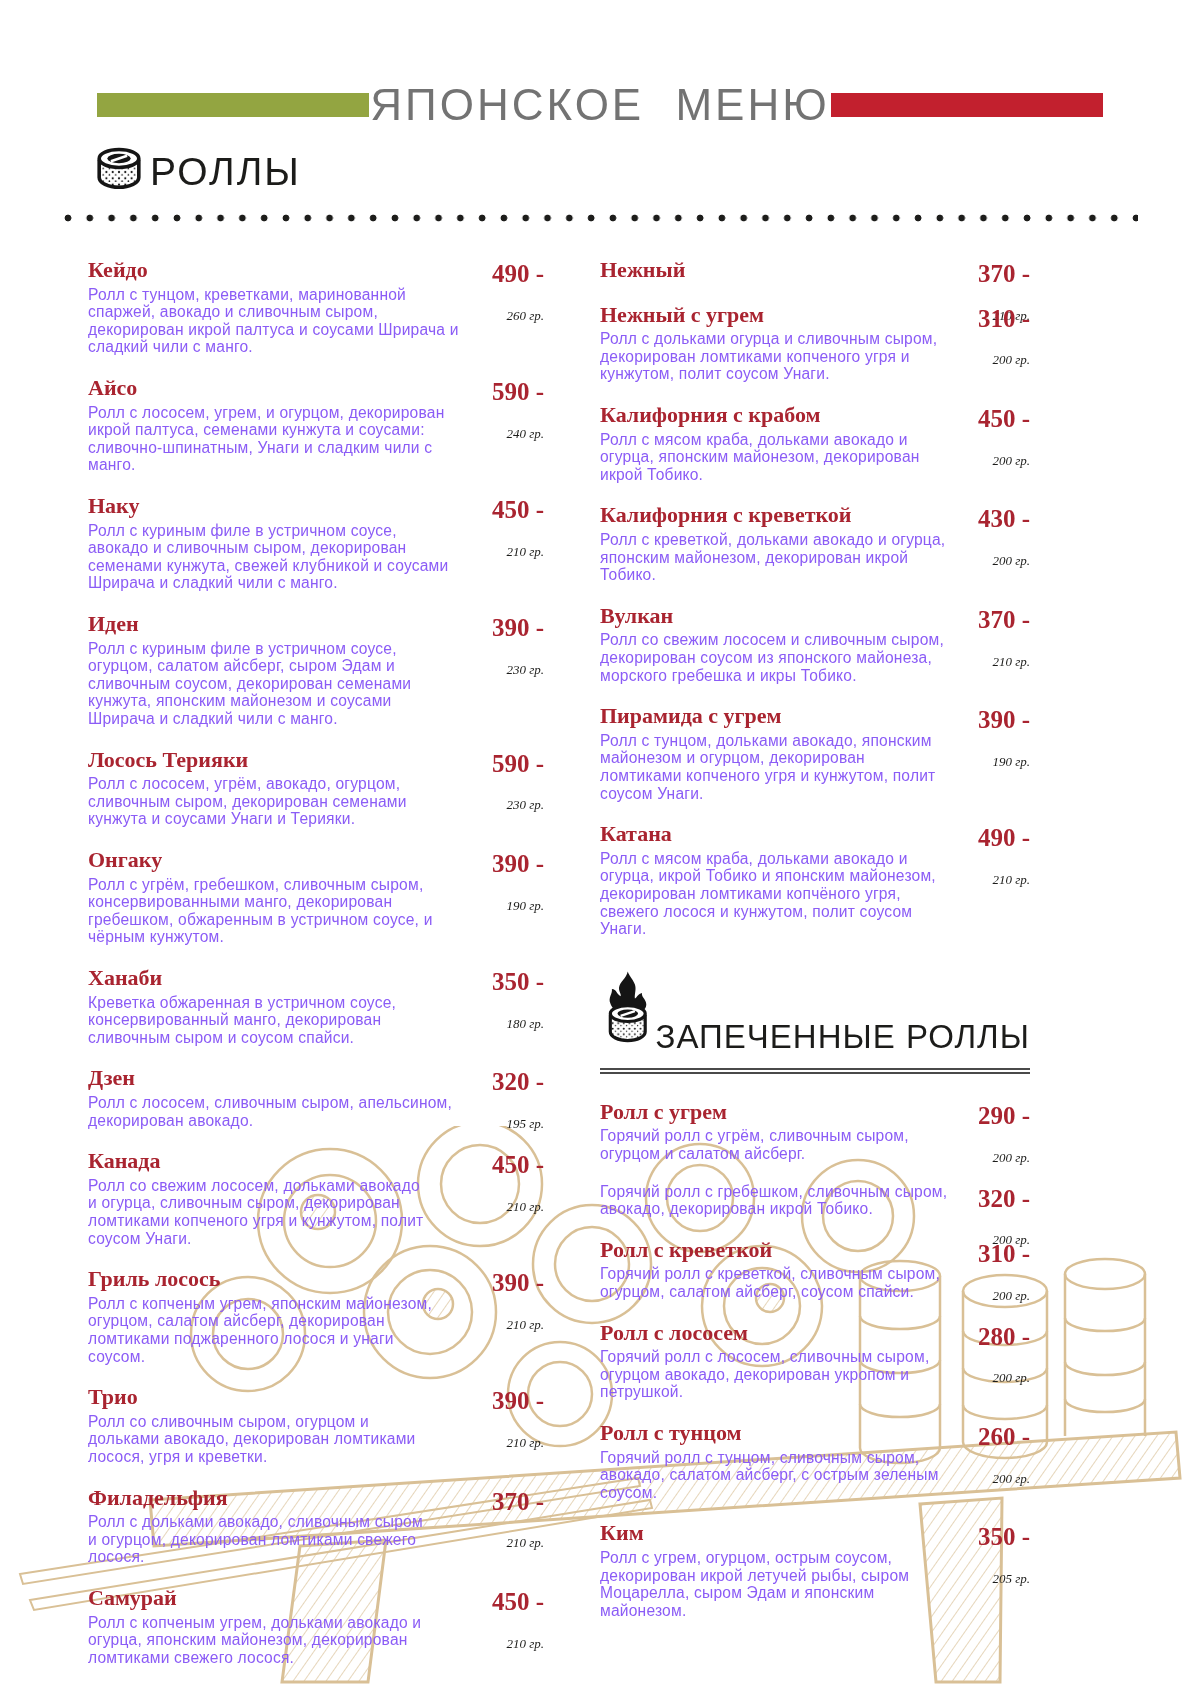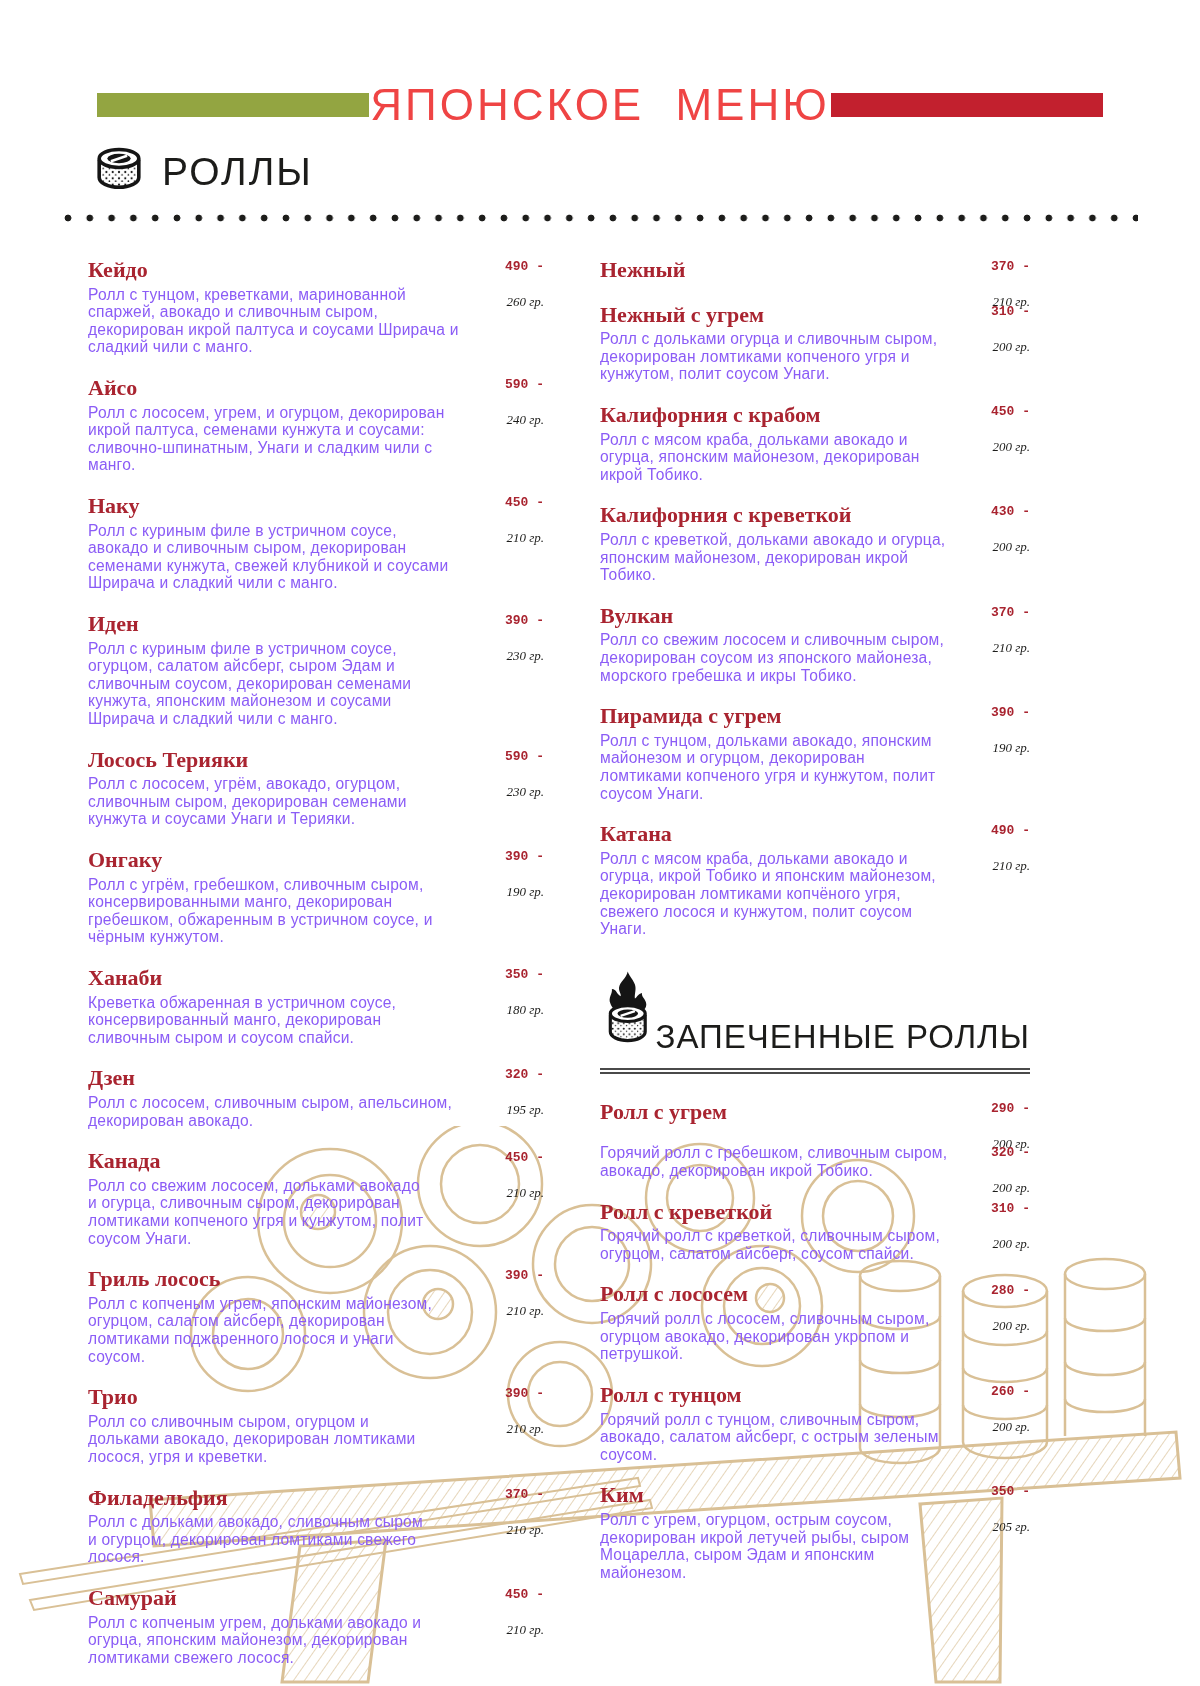--- a/index.html
+++ b/index.html
@@ -23,25 +23,25 @@
   .content{position:relative;z-index:1;}
 
   
   .header{display:flex;align-items:center;padding:80px 97px 0;}
   .bar{width:272px;height:24px;}
   .bar.green{background:var(--bar-green);}
   .bar.red{background:var(--bar-red);}
   .page-title{
     flex:1;margin:0;text-align:center;
     font-size:44px;font-weight:400;letter-spacing:3px;word-spacing:16px;
-    color:#ef4444;white-space:nowrap;
+    color:#737373;white-space:nowrap;
   }
 
   
-  .section-head{display:flex;align-items:center;gap:16px;margin:14px 0 0 92px;}
+  .section-head{display:flex;align-items:center;gap:4px;margin:14px 0 0 92px;}
   .section-head svg{display:block;}
   .section-title{
     margin:0;font-size:39px;font-weight:400;letter-spacing:2px;color:#1c1c1a;
   }
   .dots{
     height:8px;margin:14px 62px 0 64px;
     background-image:radial-gradient(circle at 4px 4px,#1d1d1b 3.1px,transparent 3.7px);
     background-size:21.8px 8px;background-repeat:repeat-x;
   }
 
@@ -58,22 +58,22 @@
     font-size:22px;line-height:1.12;color:var(--accent-red);
   }
   .item-desc{
     margin:0;font-size:15.6px;line-height:17.6px;letter-spacing:0.2px;color:#8b5cf6;
   }
   .col-left .item-desc{max-width:372px;}
   .col-right .item-desc{max-width:348px;}
   .item.narrow .item-desc{max-width:345px;}
   .item-nums{position:absolute;right:0;top:2px;width:92px;text-align:right;}
   .item-price{
-    font-family:Liberation Mono, monospace;font-weight:700;
-    font-size:13px;line-height:1.15;color:var(--accent-red);white-space:nowrap;
+    font-family:Liberation Serif, serif;font-weight:700;
+    font-size:25px;line-height:1.15;color:var(--accent-red);white-space:nowrap;
   }
   .item-weight{
     font-family:"Liberation Serif",serif;font-size:13px;margin-top:19px;
     color:#1d1d1b;white-space:nowrap;font-style:italic;
   }
 
   
   .baked-head{display:flex;align-items:flex-end;margin:26px 0 0;}
   .baked-title{
     margin:0;font-size:33px;font-weight:400;letter-spacing:1px;color:#1c1c1a;
@@ -367,20 +367,21 @@
             <ellipse cx="35" cy="53" rx="13" ry="5.2" fill="#151515"></ellipse>
             <line x1="26" y1="56" x2="44" y2="50" stroke="#ffffff" stroke-width="3"></line>
           </svg>
           <h2 class="baked-title">ЗАПЕЧЕННЫЕ РОЛЛЫ</h2>
         </div>
         <div class="baked-rule"></div>
 
         <div id="baked-items">
   <div class="item">
     <h3 class="item-name">Ролл с угрем</h3>
+    <p class="item-desc">Горячий ролл с угрём, сливочным сыром, огурцом и салатом айсберг.</p>
     <div class="item-nums">
       <div class="item-price">290 -</div>
       <div class="item-weight">200 гр.</div>
     </div>
   </div>
 
   <div class="item">
     <p class="item-desc">Горячий ролл с гребешком, сливочным сыром, авокадо, декорирован икрой Тобико.</p>
     <div class="item-nums">
       <div class="item-price">320 -</div>

